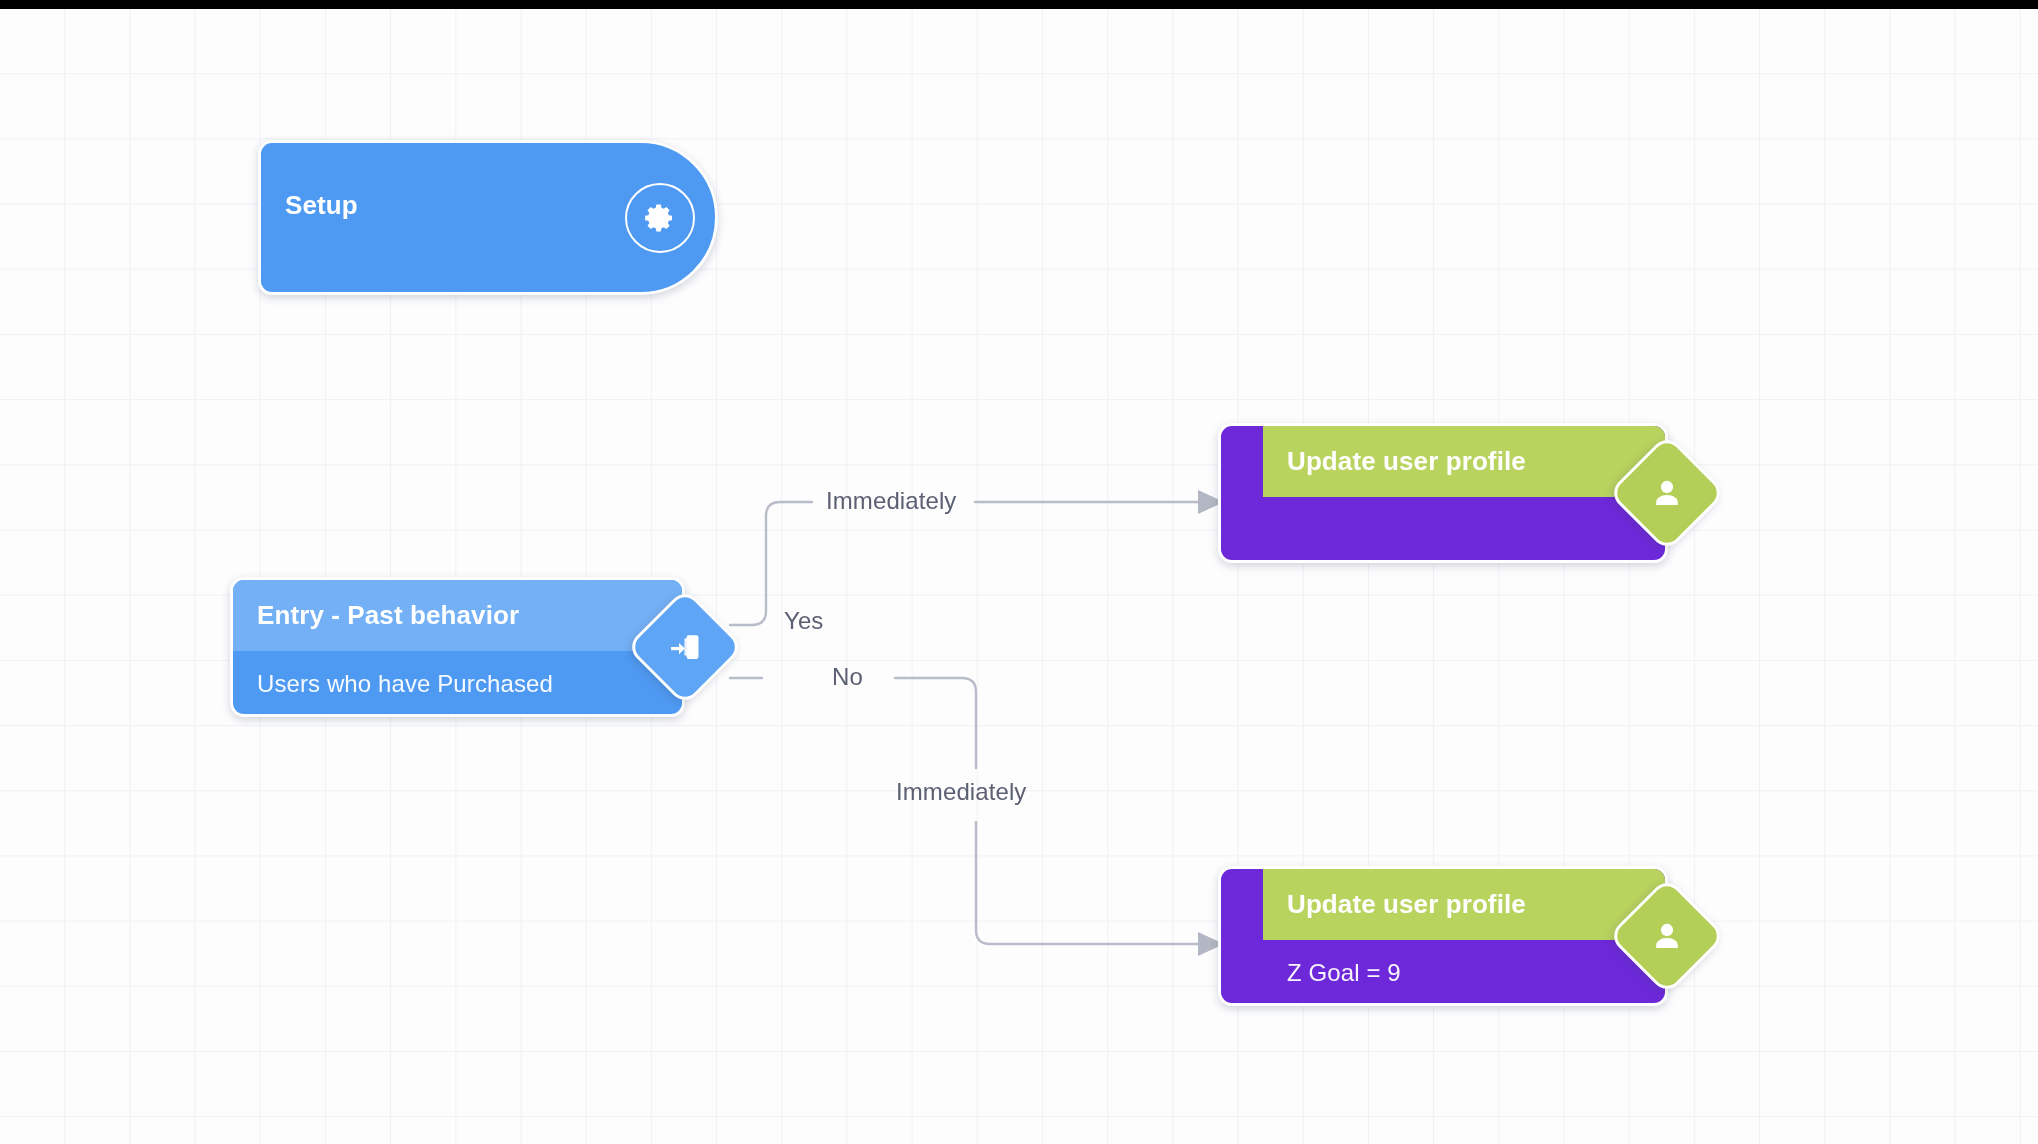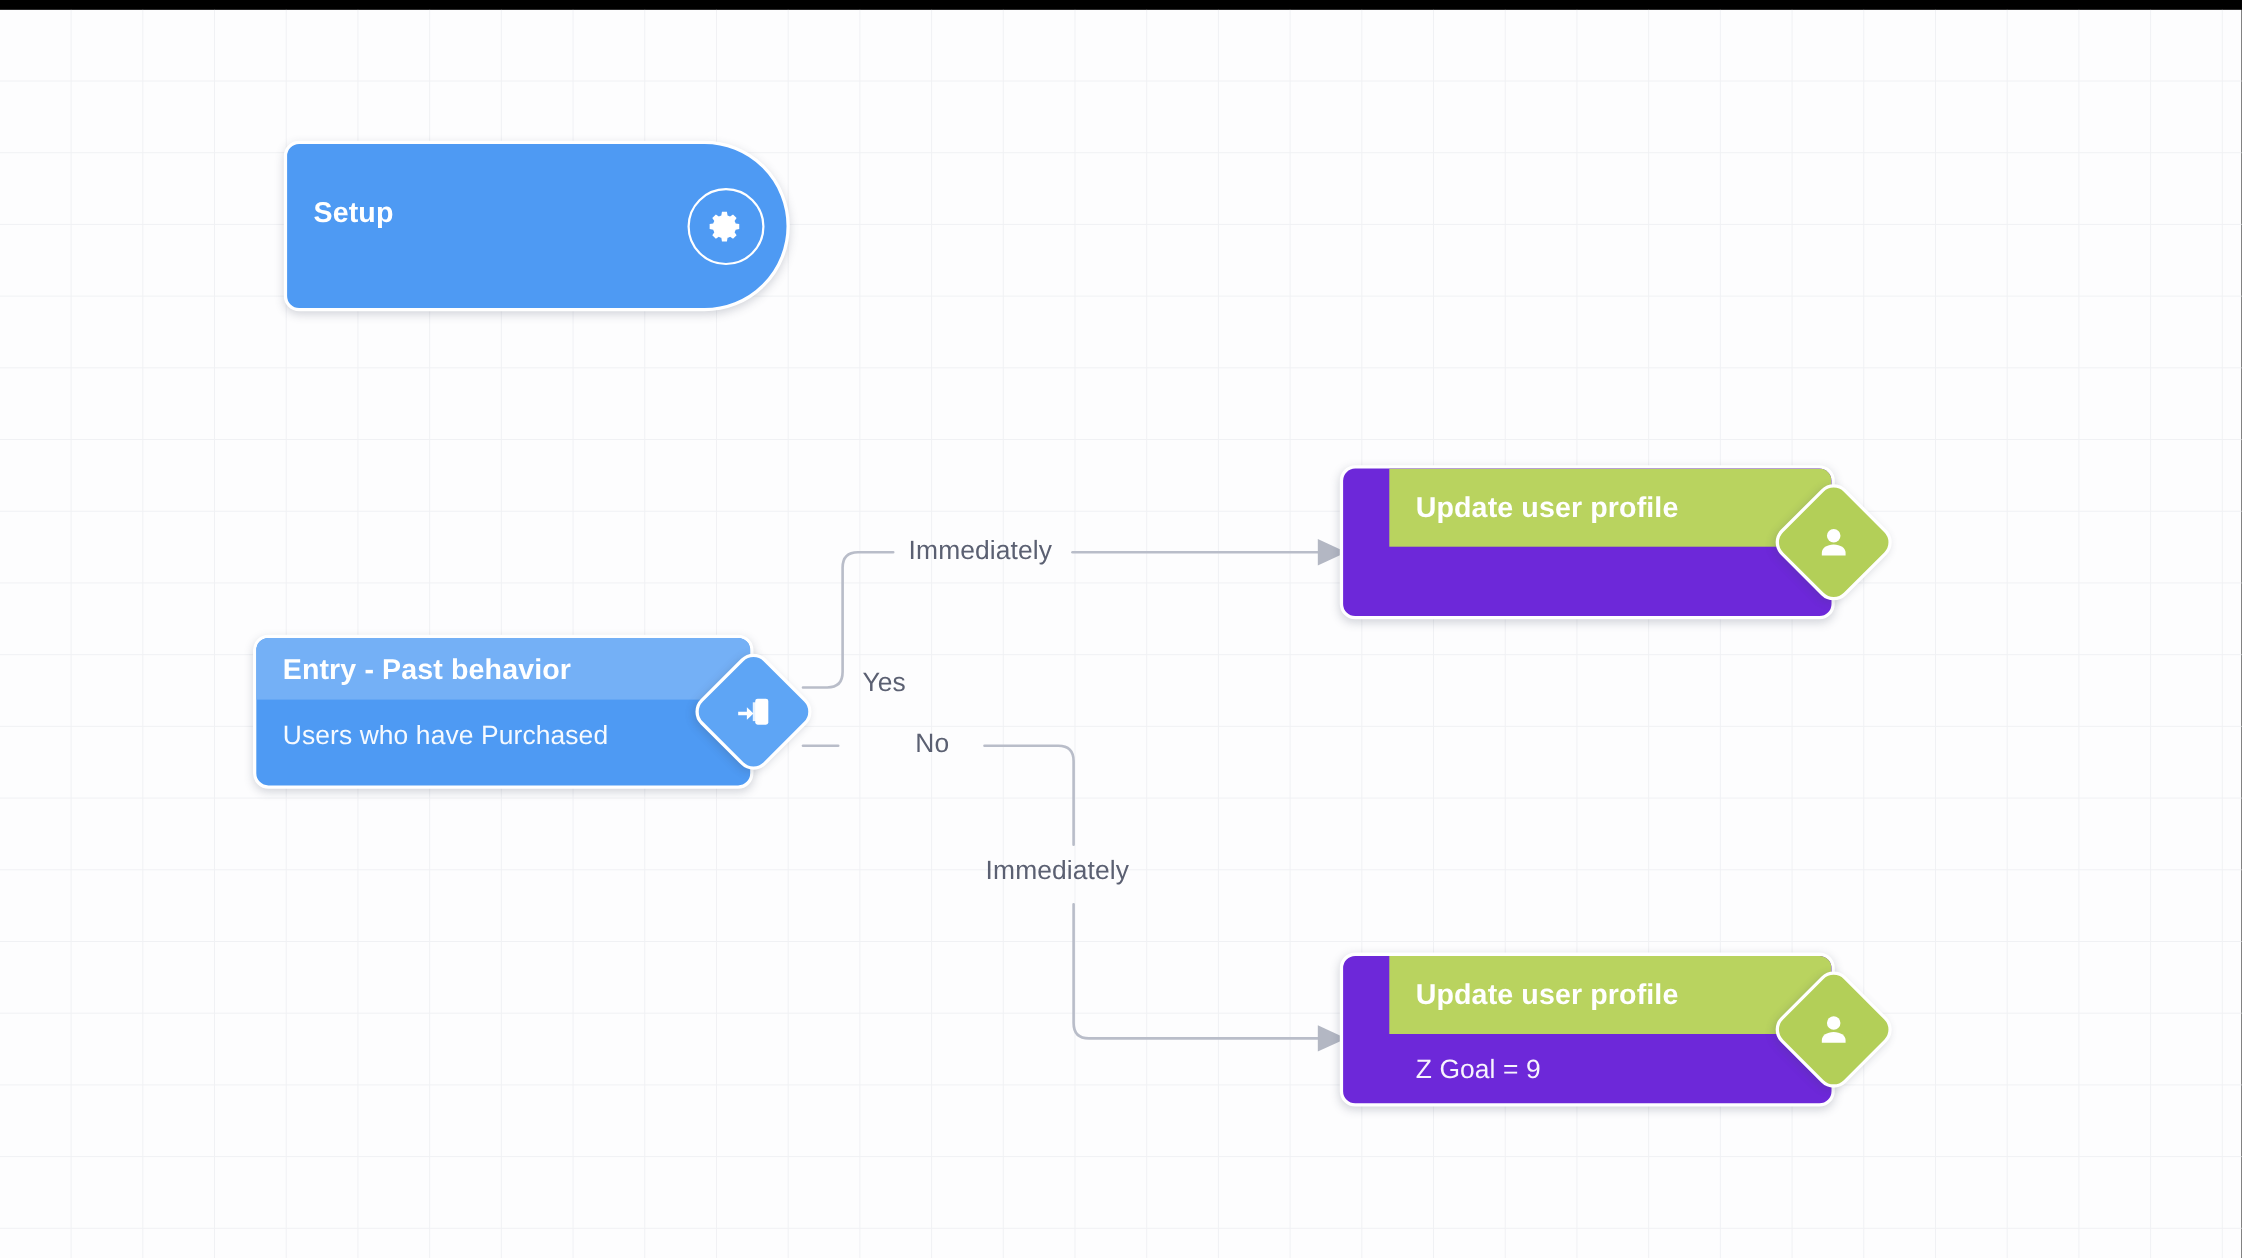--- a/index.html
+++ b/index.html
@@ -94,21 +94,21 @@
     letter-spacing: 0.1px;
     display: flex;
     align-items: center;
     padding-left: 24px;
     box-sizing: border-box;
   }
 
   
   #node-setup {
     left: 258px;
-    top: 128px;
+    top: 140px;
     width: 460px;
     height: 155px;
     background: #4e9af3;
     border-radius: 14px 78px 78px 14px;
     overflow: visible;
   }
   #node-setup .node-head { height: 78px; padding-top: 16px; align-items: flex-end; }
   #node-setup .node-sub  { height: 77px; padding-top: 4px; align-items: flex-start;
                            color: rgba(255,255,255,0.92); }
   .setup-badge {
@@ -128,21 +128,21 @@
 
   
   #node-entry {
     left: 230px;
     top: 577px;
     width: 455px;
     height: 140px;
     background: #4e9af3;
     overflow: hidden;
   }
-  #node-entry .node-head { height: 56px; background: #74b0f6; }
+  #node-entry .node-head { height: 71px; background: #74b0f6; }
   #node-entry .node-sub  { height: 66px; color: rgba(255,255,255,0.95); }
 
   
   .node-green {
     width: 450px;
     height: 140px;
     background: #6d28d9;
     overflow: hidden;
     padding-left: 42px;
   }

